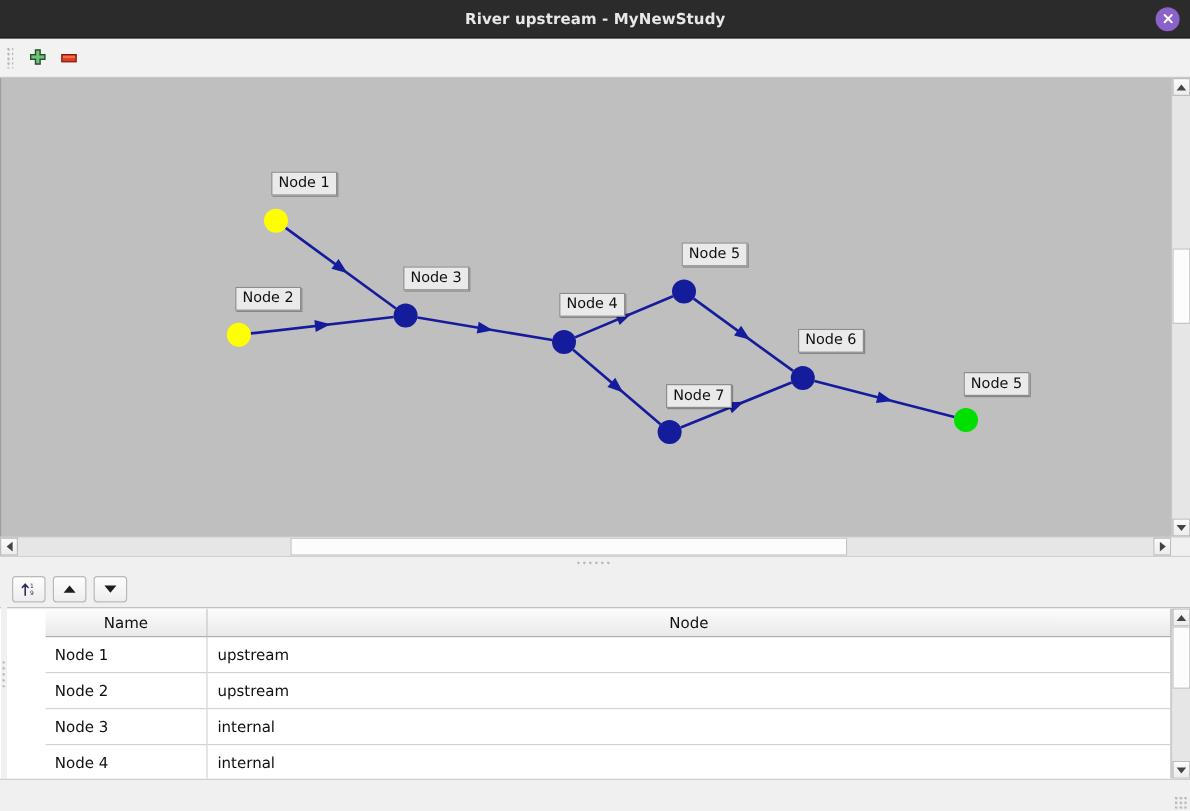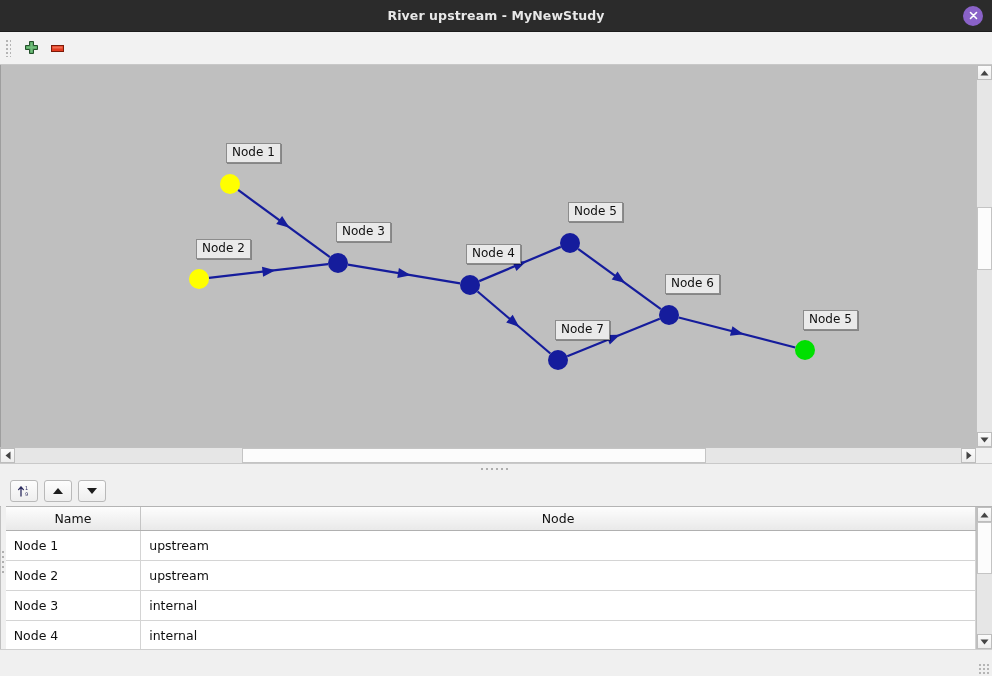--- a/index.html
+++ b/index.html
@@ -292,20 +292,21 @@
     min-height: 0;
     border-top: 1px solid #b4b4b4;
     background: #ffffff;
     overflow: hidden;
   }
   .table-scroll {
     flex: 1 1 auto;
     min-width: 0;
     overflow: hidden;
     background: #ffffff;
+    padding-left: 32px;
   }
   table.grid {
     border-collapse: collapse;
     width: 100%;
     table-layout: fixed;
   }
   table.grid th {
     background: linear-gradient(#fdfdfd, #e9e9e9);
     border-right: 1px solid #c5c5c5;
     border-bottom: 1px solid #b0b0b0;

